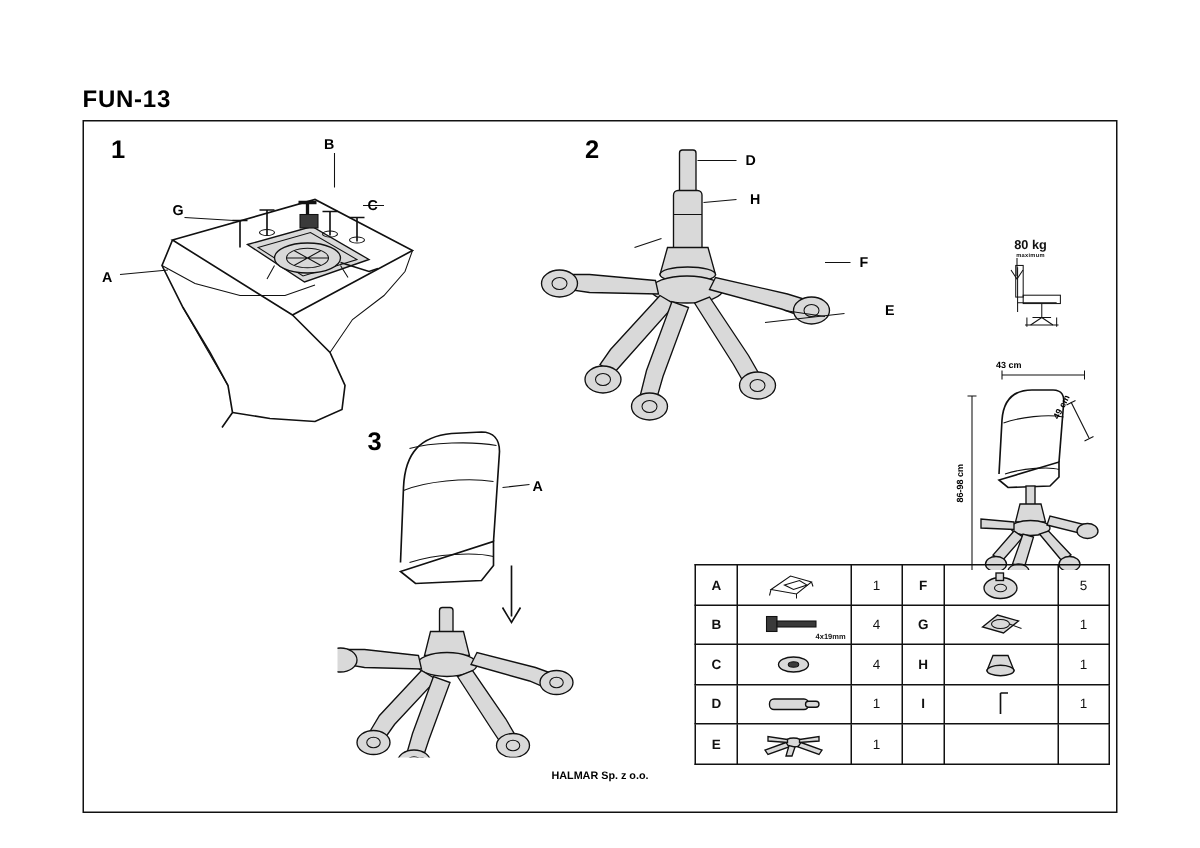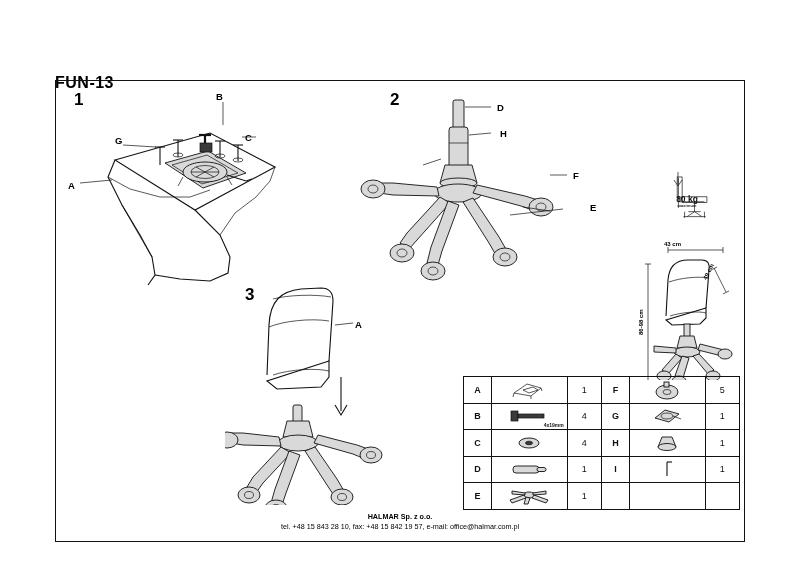--- a/index.html
+++ b/index.html
@@ -15,21 +15,21 @@
     position: relative;
     overflow: hidden;
   }
   .page {
     position: absolute;
     inset: 0;
   }
   #model-title {
     position: absolute;
     left: 55px;
-    top: 74px;
+    top: 58px;
     font-size: 16px;
     font-weight: bold;
     letter-spacing: 0.5px;
     color: #000;
   }
   #main-frame {
     position: absolute;
     left: 55px;
     top: 80px;
     width: 690px;
@@ -107,21 +107,21 @@
   }
 
   
   #weight-badge {
     position: absolute;
     left: 666px;
     top: 158px;
     width: 42px;
     text-align: center;
   }
-  #weight-badge .wb-val { font-size: 8.5px; font-weight: bold; display:block;margin-top:36px; }
+  #weight-badge .wb-val { font-size: 8.5px; font-weight: bold; display:block; }
   #weight-badge .wb-sub { font-size: 3.8px; font-weight: bold; display:block; letter-spacing: .2px;}
   .dim-label {
     position: absolute;
     font-size: 6px;
     font-weight: bold;
     color: #000;
   }
   #dim-width-label { left: 664px; top: 241px; }
   #dim-depth-label {
     left: 702px; top: 278px;
@@ -449,16 +449,15 @@
         <td class="qty">1</td>
         <td class="letter"></td>
         <td class="pic"></td>
         <td class="qty"></td>
       </tr>
     </tbody>
   </table>
 
   <div id="footer">
     <span class="f-line f-company">HALMAR Sp. z o.o.</span>
-    <span class="f-line">tel. +48 15 843 28 10, fax: +48 15 842 19 57, e-mail: office@halmar.com.pl</span>
   </div>
 
 </div>
 
 </body></html>

